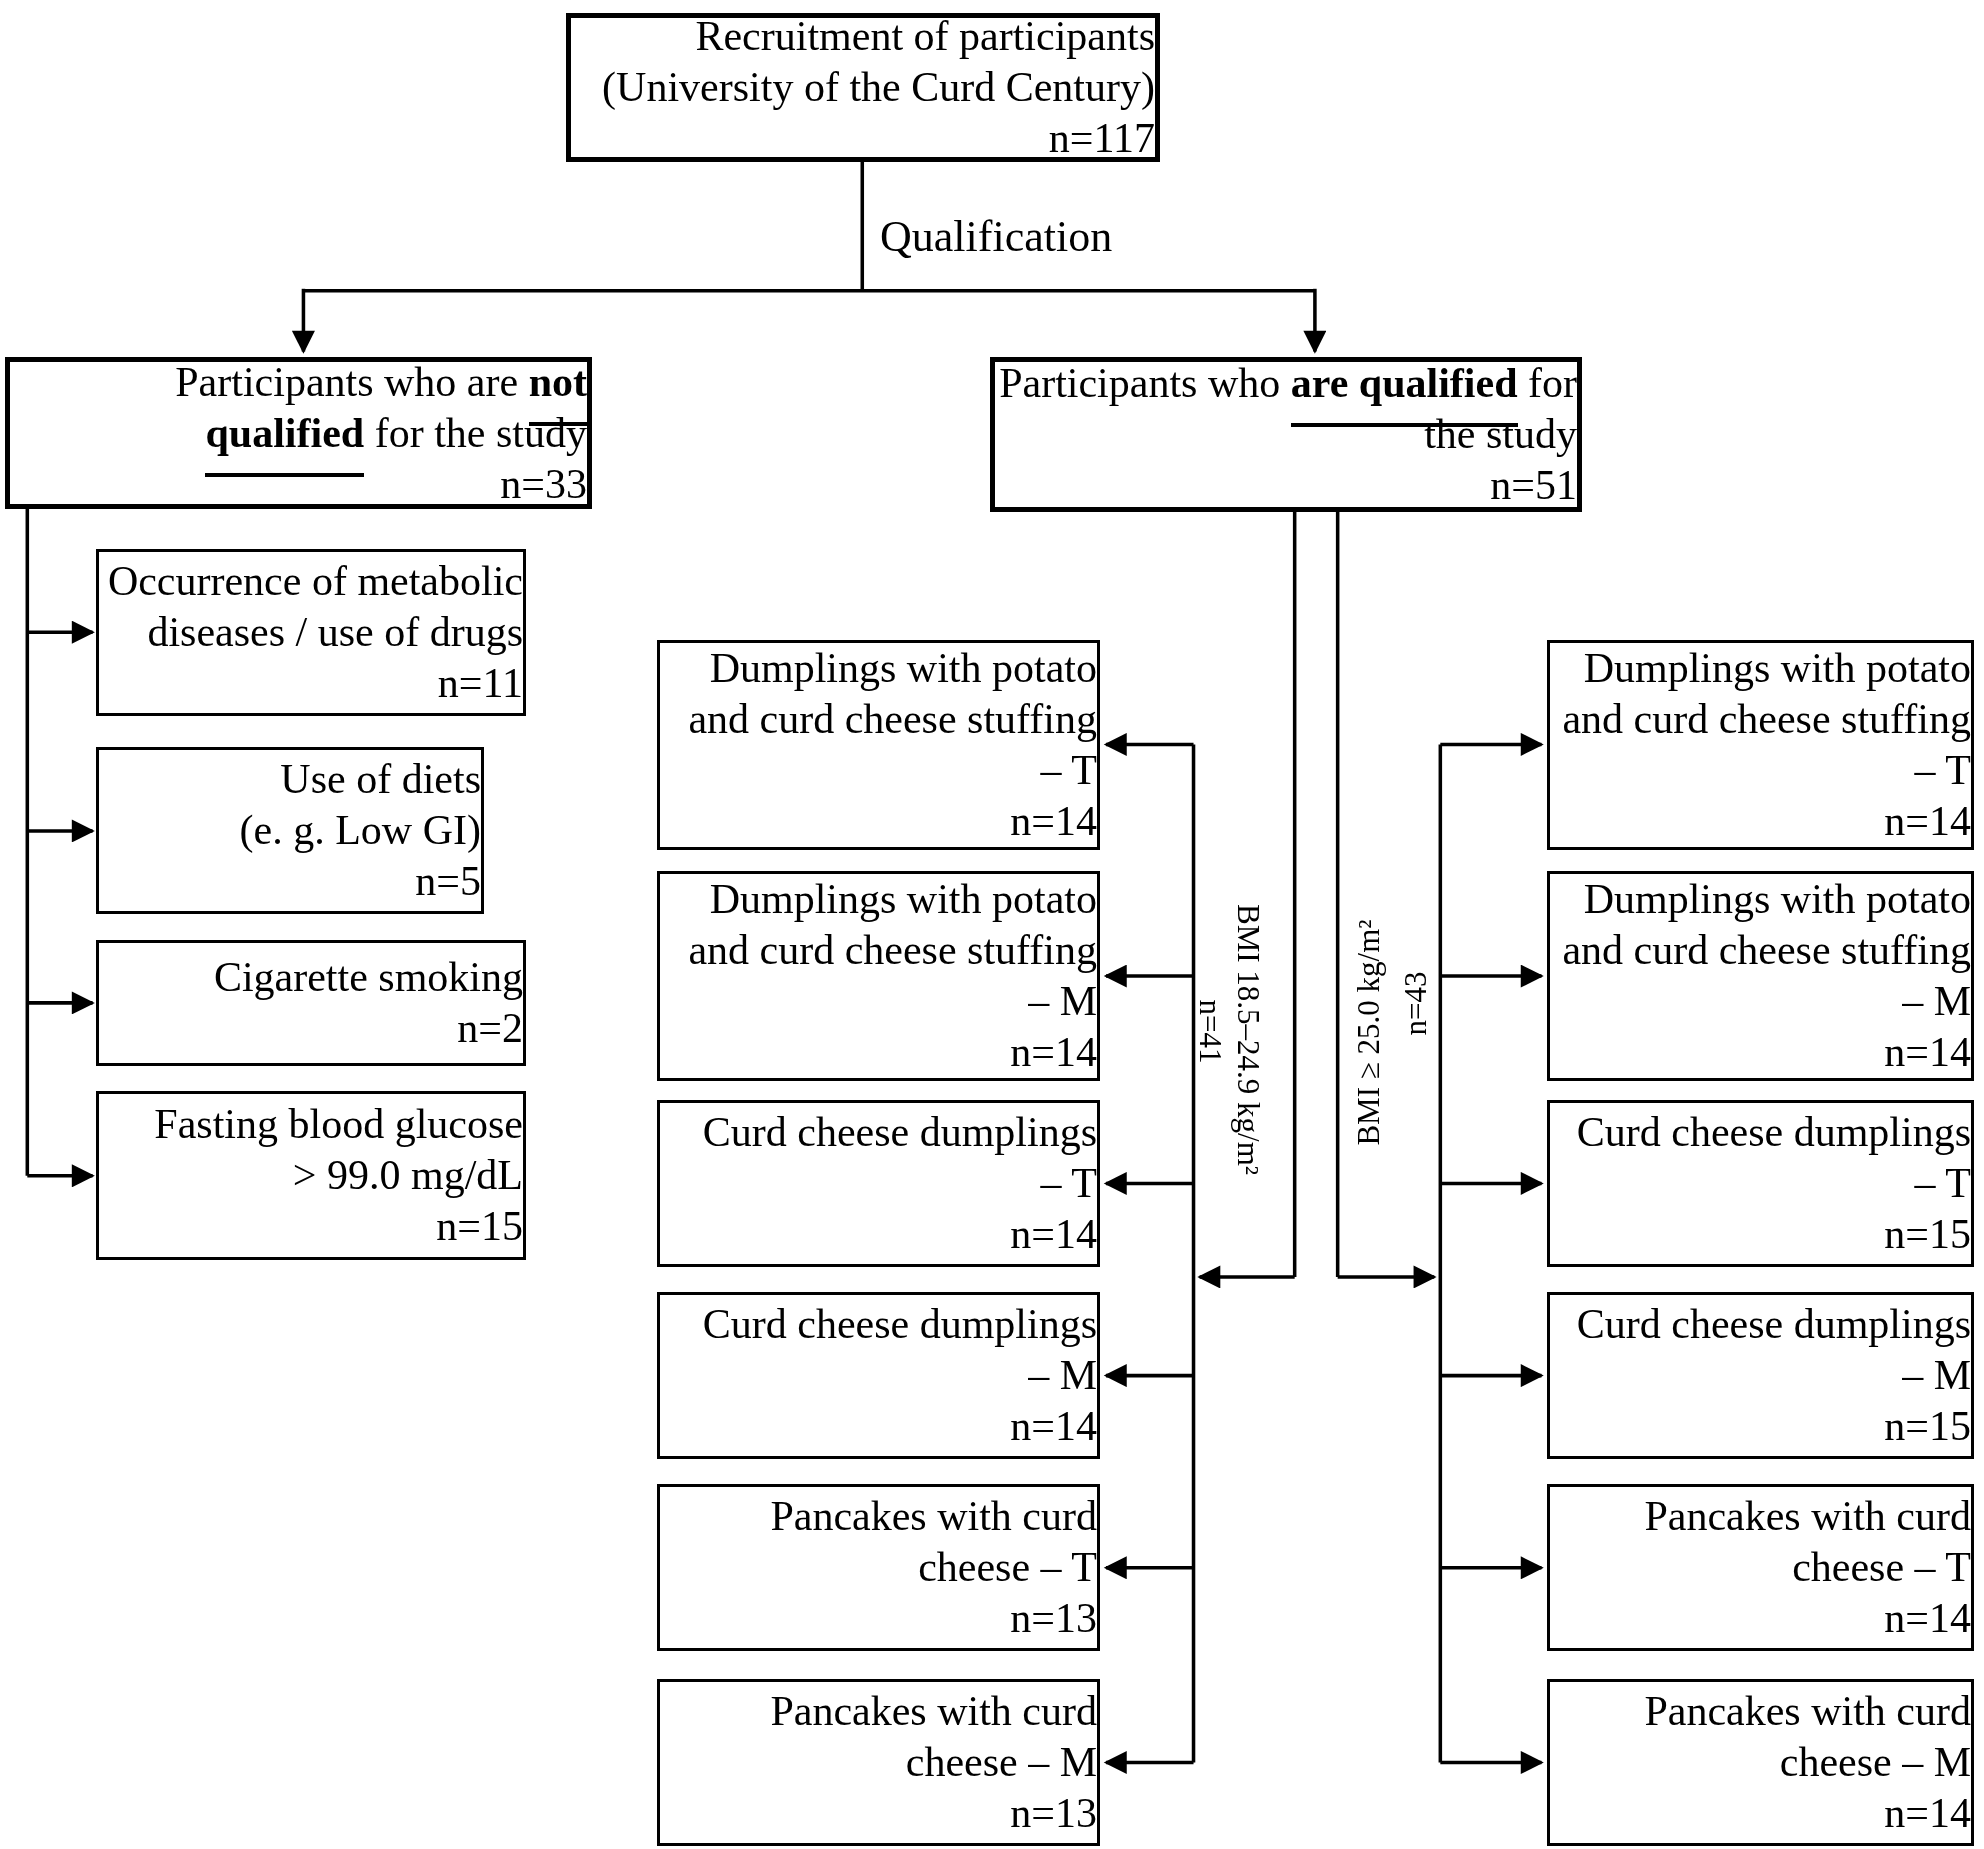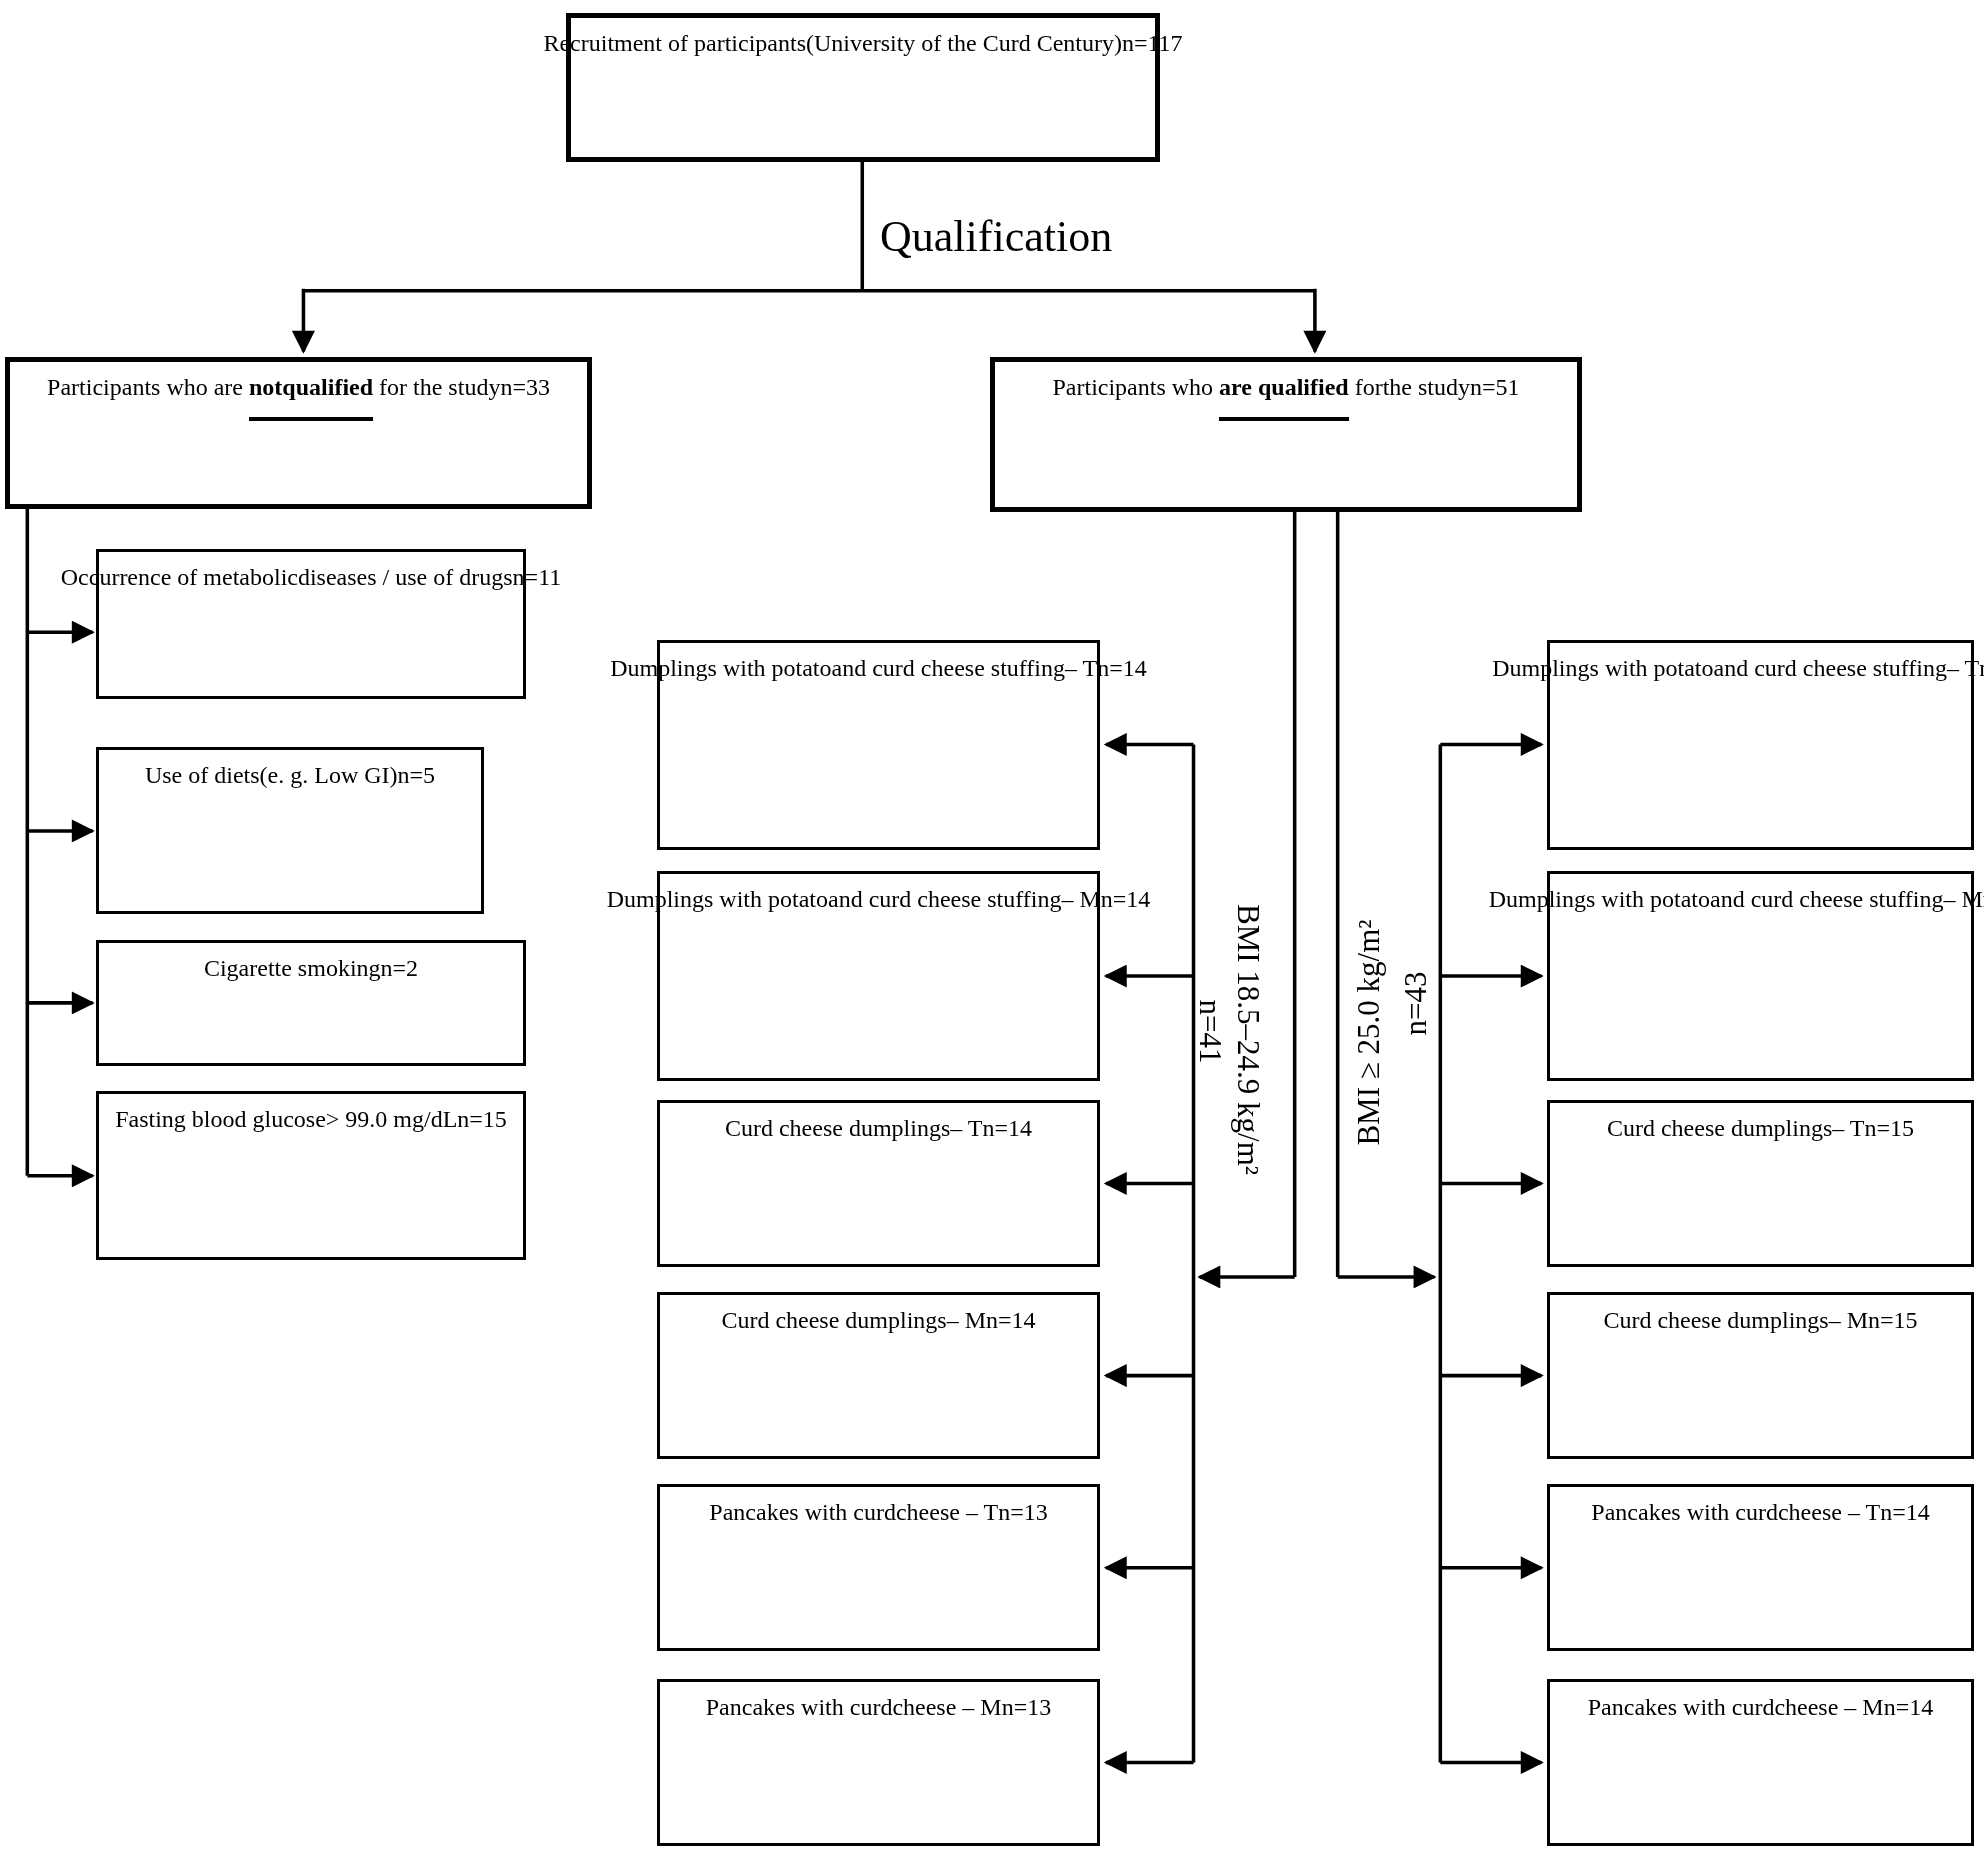--- a/index.html
+++ b/index.html
@@ -1,21 +1,21 @@
 <!DOCTYPE html>
 <html style="font-size:8px"><head>
 <meta charset="utf-8">
 <style>
   html,body{margin:0;padding:0;background:#ffffff;}
   #canvas{position:relative;width:1985px;height:1850px;background:#ffffff;
           font-family:"Liberation Serif","DejaVu Serif",serif;color:#000;}
   #edges{position:absolute;left:0;top:0;width:1985px;height:1850px;}
   .box{position:absolute;box-sizing:border-box;background:#ffffff;border:3.5px solid #000;
-       display:flex;flex-direction:row;justify-content:center;align-items:flex-start;
-       text-align:center;font-size:24px;line-height:51px;}
+       display:flex;flex-direction:column;justify-content:center;align-items:flex-end;
+       text-align:center;font-size:42px;line-height:51px;}
   .box.main{border-width:5px;}
   .bline{white-space:nowrap;}
   .emph{font-weight:bold;border-bottom:4px solid #000;padding-bottom:17px;}
   .edge-label{position:absolute;font-size:44px;line-height:40px;white-space:nowrap;}
   .vlabel{position:absolute;font-size:31px;line-height:35px;white-space:nowrap;
           text-align:center;}
   .rot-cw{transform:rotate(90deg);}
   .rot-ccw{transform:rotate(-90deg);}
 </style>
 </head>
@@ -84,21 +84,21 @@
   </div>
 
   <div class="box main" style="left:990px;top:357px;width:592px;height:155px">
     <div class="bline">
       <span>Participants who </span><span class="emph">are qualified</span><span> for</span>
     </div>
     <div class="bline">the study</div>
     <div class="bline">n=51</div>
   </div>
 
-  <div class="box" style="left:96px;top:549px;width:430px;height:150px">
+  <div class="box" style="left:96px;top:549px;width:430px;height:167px">
       <div class="bline">Occurrence of metabolic</div>
       <div class="bline">diseases / use of drugs</div>
       <div class="bline">n=11</div>
     </div>
   <div class="box" style="left:96px;top:747px;width:388px;height:167px">
       <div class="bline">Use of diets</div>
       <div class="bline">(e. g. Low GI)</div>
       <div class="bline">n=5</div>
     </div>
   <div class="box" style="left:96px;top:940px;width:430px;height:126px">

